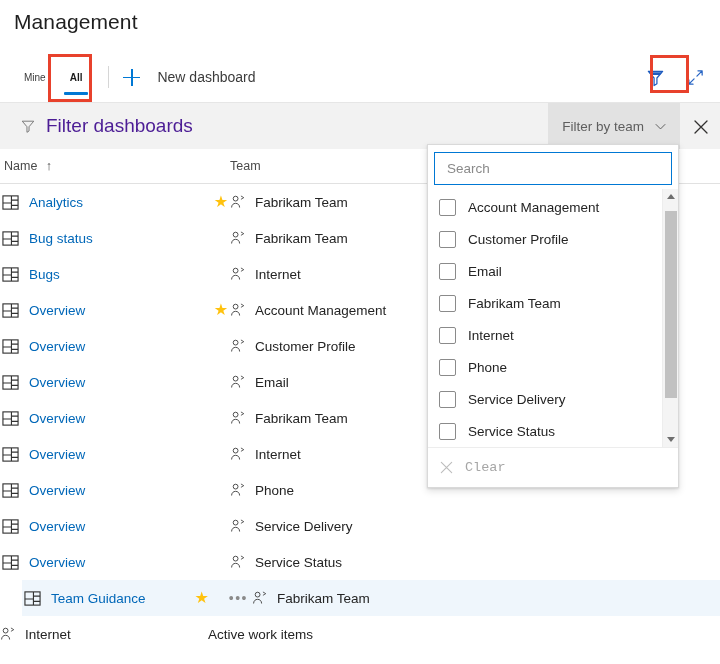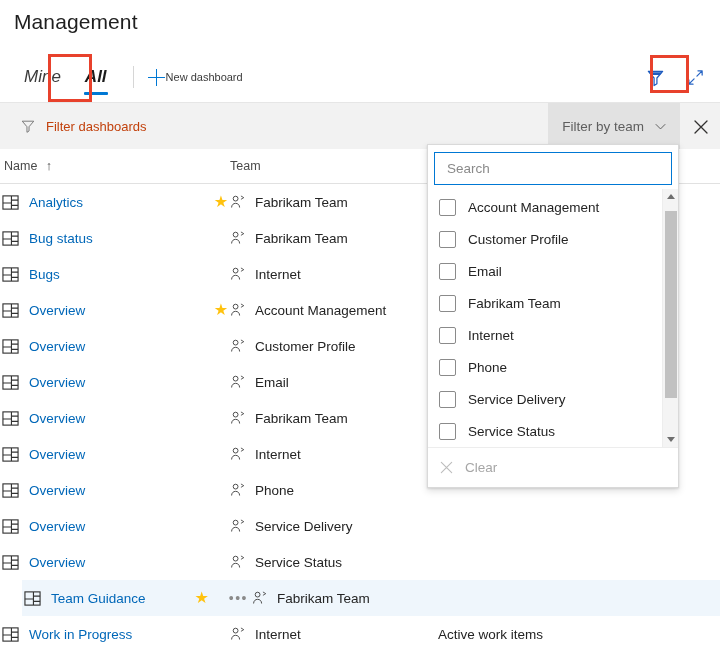--- a/index.html
+++ b/index.html
@@ -40,45 +40,44 @@
     left: 12px; top: 0;
     height: 50px;
     display: flex;
     align-items: center;
   }
   .tab {
     position: relative;
     height: 50px;
     display: flex; align-items: center; justify-content: center;
     padding: 0 12px;
-    font-size: 17px;
+    font-size: 10px;
     color: #3b3b3b;
     cursor: pointer;
     user-select: none;
-    font-style: italic;
   }
   .tab.active { color: #1b1b1b; font-weight: 700; }
   .tab.active::after {
     content: "";
     position: absolute;
     left: 50%; transform: translateX(-50%);
     bottom: 7px;
     width: 24px; height: 3px;
     background: #0078d4;
     border-radius: 1px;
   }
   .vdiv {
     width: 1px; height: 22px;
     background: #d6d6d6;
     margin: 0 10px 0 14px;
   }
   .new-dash {
     display: flex; align-items: center;
-    gap: 1px;
-    font-size: 11px;
+    gap: 17px;
+    font-size: 14px;
     color: #3b3b3b;
     cursor: pointer;
     padding: 0 4px;
     height: 50px;
   }
   .plus-ico {
     width: 17px; height: 17px;
     position: relative; flex: none;
   }
   .plus-ico::before, .plus-ico::after {
@@ -113,22 +112,22 @@
     position: absolute;
     left: 0; top: 103px;
     width: 720px; height: 46px;
     background: #f2f2f2;
     display: flex; align-items: center;
   }
   .filter-dash {
     display: flex; align-items: center;
     gap: 10px;
     margin-left: 20px;
-    font-size: 13px;
-    color: #c2410c;
+    font-size: 19px;
+    color: #4c1d95;
     cursor: text;
   }
   .filter-by-team {
     position: absolute;
     right: 40px; top: 0;
     height: 46px;
     min-width: 130px;
     background: #e2e2e2;
     display: flex; align-items: center; justify-content: center;
     gap: 10px;
@@ -291,20 +290,21 @@
 
   .dd-clear {
     height: 40px;
     border-top: 1px solid #ededed;
     display: flex; align-items: center;
     gap: 11px;
     padding-left: 11px;
     font-size: 13.5px;
     color: #a6a6a6;
     cursor: default;
+    font-family: Liberation Mono, monospace;
   }
 
   svg { display: block; }
 </style>
 </head>
 <body>
 
 <div id="app">
 
   <div class="page-title">Management</div>
@@ -645,29 +645,20 @@
                 <circle cx="6.3" cy="5.2" r="2.7" fill="none" stroke="#4a4a4a" stroke-width="1.1"></circle>
                 <path d="M1.8 15.2 c0-3 2-4.7 4.5-4.7 s4.5 1.7 4.5 4.7" fill="none" stroke="#4a4a4a" stroke-width="1.1"></path>
                 <path d="M12.3 2.2 l3.2 1.9 -3.2 1.9" fill="none" stroke="#4a4a4a" stroke-width="1"></path>
               </svg>
             </span>
             <span>Fabrikam Team</span>
           </div>
           <div class="desc-cell"></div>
         </div>
         <div class="trow">
-          <div class="name-cell">
-            <span>
-              <svg width="17" height="17" viewBox="0 0 18 18">
-                <rect x="1" y="2" width="16" height="14" fill="none" stroke="#333" stroke-width="1.2"></rect>
-                <path d="M1 9.5 H10 M10 2 V16 M10 6.5 H17 M10 12 H17" stroke="#333" stroke-width="1.2" fill="none"></path>
-              </svg>
-            </span>
-            <span class="dash-link">Work in Progress</span>
-          </div>
           <div class="team-cell">
             <span>
               <svg width="16" height="16" viewBox="0 0 18 18">
                 <circle cx="6.3" cy="5.2" r="2.7" fill="none" stroke="#4a4a4a" stroke-width="1.1"></circle>
                 <path d="M1.8 15.2 c0-3 2-4.7 4.5-4.7 s4.5 1.7 4.5 4.7" fill="none" stroke="#4a4a4a" stroke-width="1.1"></path>
                 <path d="M12.3 2.2 l3.2 1.9 -3.2 1.9" fill="none" stroke="#4a4a4a" stroke-width="1"></path>
               </svg>
             </span>
             <span>Internet</span>
           </div>

